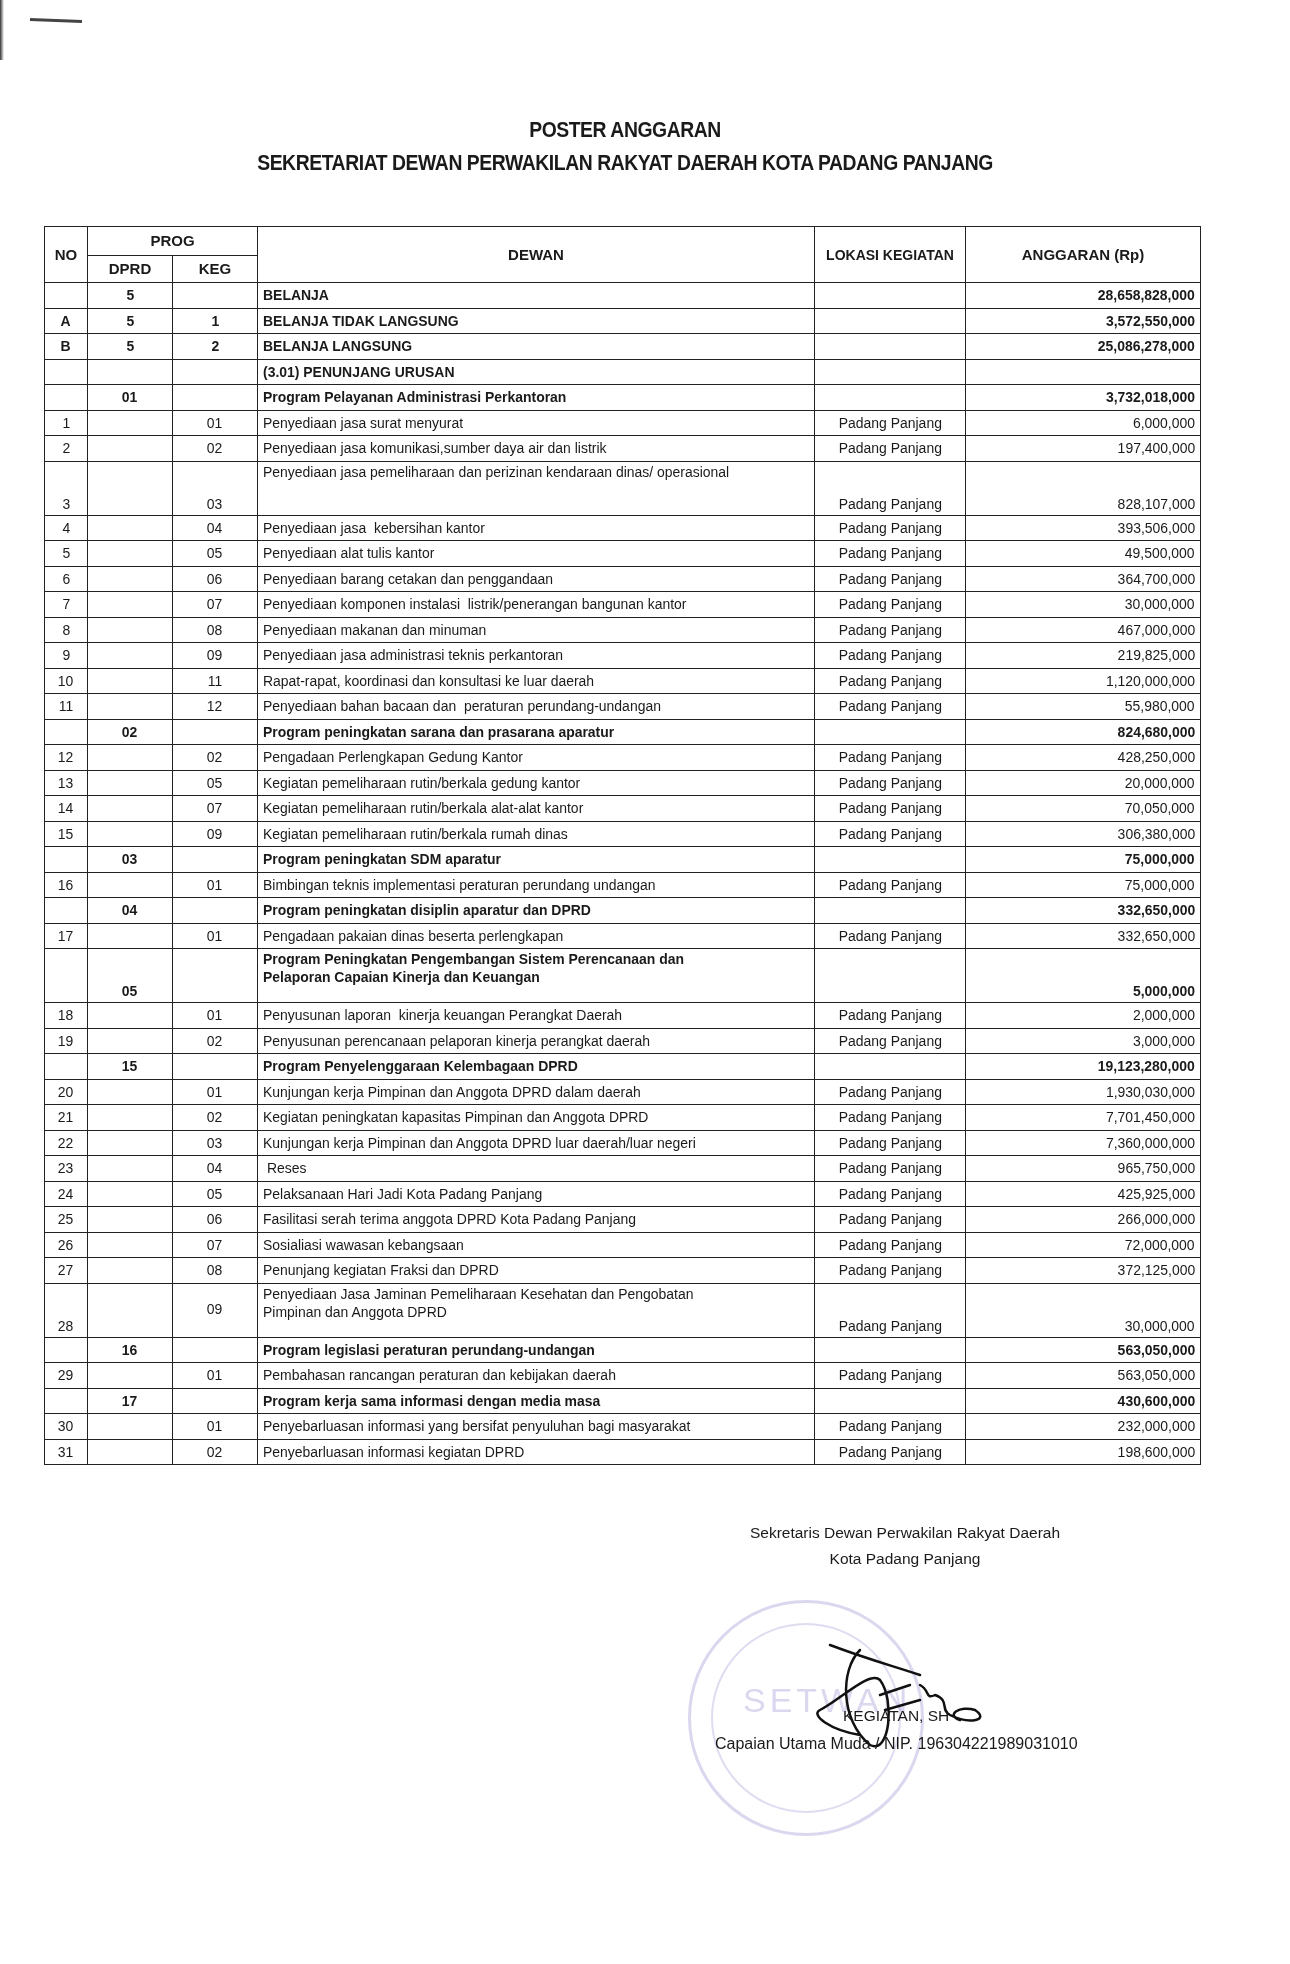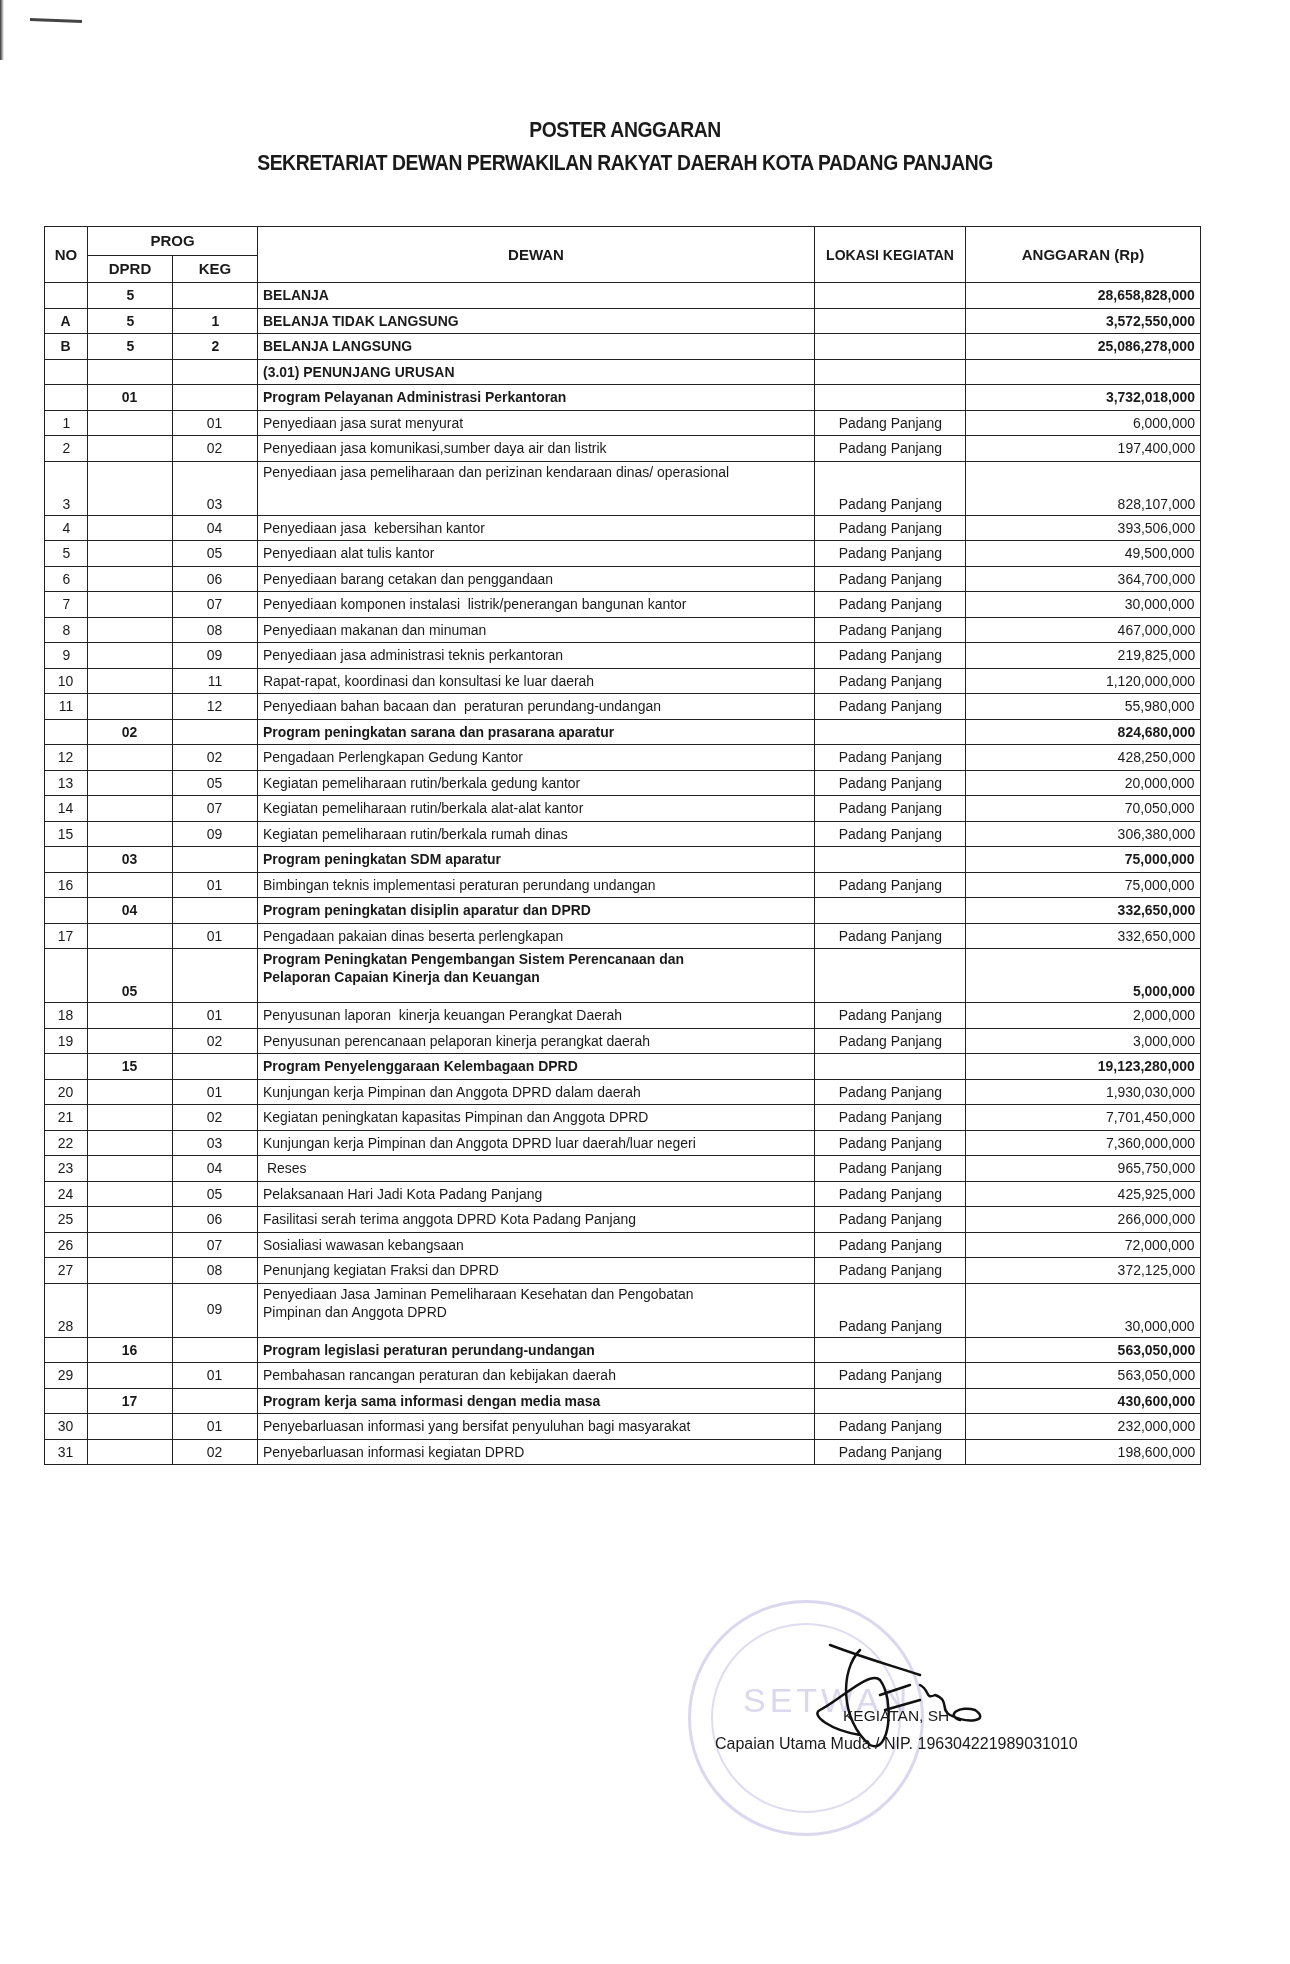--- a/index.html
+++ b/index.html
@@ -424,20 +424,22 @@
       </tr>
     </tbody>
 </table>
 
 <div class="stamp">
   <div class="stamp-inner"></div>
   <div class="stamp-text">SETWAN</div>
 </div>
 
 <div class="sign-block">
+  <div>Sekretaris Dewan Perwakilan Rakyat Daerah</div>
+  <div>Kota Padang Panjang</div>
 </div>
 
 <svg class="signature" width="200" height="120" viewBox="0 0 200 120">
   <path d="M30 5 C 70 20, 90 25, 120 35 M 60 10 C 40 30, 40 80, 70 105 C 90 115, 95 60, 80 40 C 70 30, 40 60, 20 70 C 10 75, 30 90, 60 95 M 80 55 L 110 45 M 85 70 L 120 60 M 120 45 C 130 50, 125 60, 135 55 C 150 60, 140 70, 150 75 C 170 85, 190 80, 175 70 C 160 65, 145 75, 160 80" fill="none" stroke="#111" stroke-width="2.5" stroke-linecap="round"></path>
 </svg>
 
 <div class="sign-name">KEGIATAN, SH</div>
 <div class="sign-rank">Capaian Utama Muda / NIP. 196304221989031010</div>
 
 </body></html>

